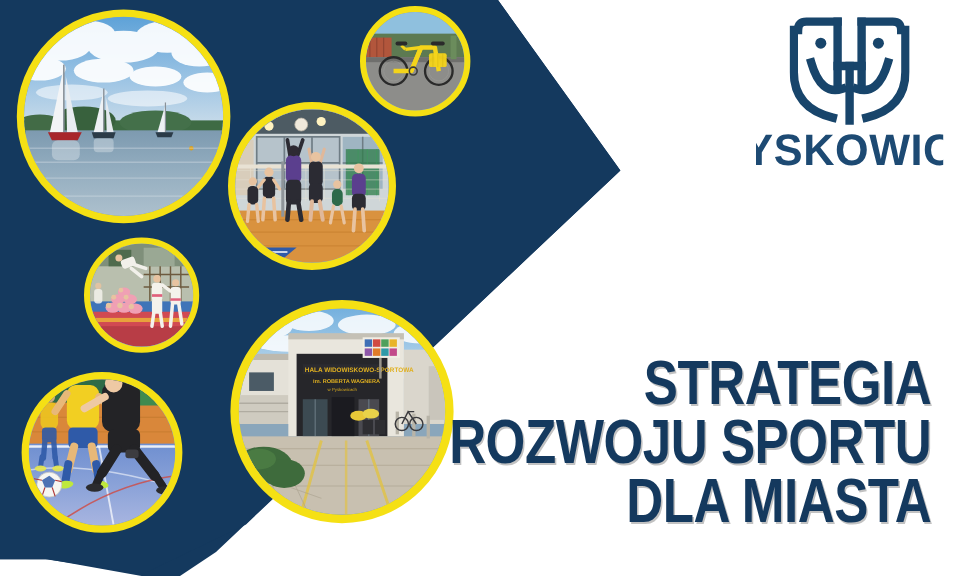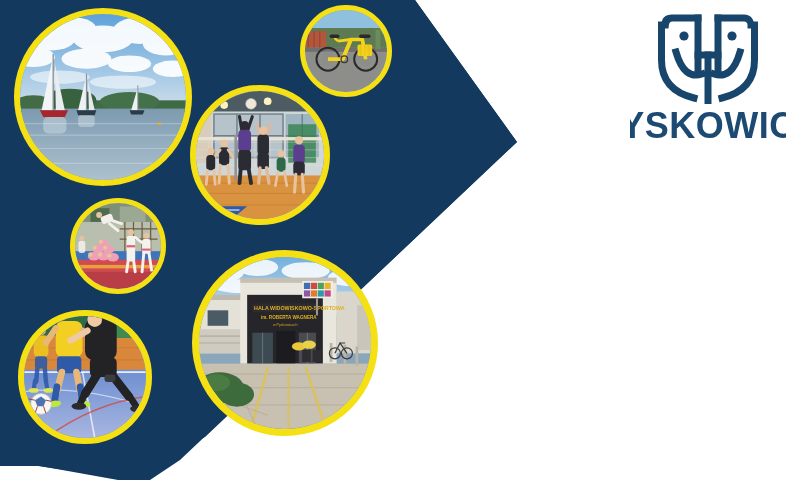--- a/index.html
+++ b/index.html
@@ -560,14 +560,19 @@
         <path d="M50 47 L50 93"></path>
       </g>
       <circle cx="26" cy="28" r="4.6" fill="#18456b"></circle>
       <circle cx="74" cy="28" r="4.6" fill="#18456b"></circle>
     </svg>
     <svg class="logo-word" viewBox="0 0 156 40" preserveAspectRatio="xMidYMid meet">
       <text x="78" y="33" text-anchor="middle" font-family="'Liberation Sans Narrow','Liberation Sans',sans-serif" font-size="36" font-weight="bold" fill="#1d4a73" transform="scale(1,1.02)" letter-spacing="0.5">PYSKOWICE</text>
     </svg>
   </div>
 
+  <div class="title-block">
+    <span class="title-line">STRATEGIA</span>
+    <span class="title-line">ROZWOJU SPORTU</span>
+    <span class="title-line">DLA MIASTA</span>
+  </div>
 
 </div>
 
 </body></html>

